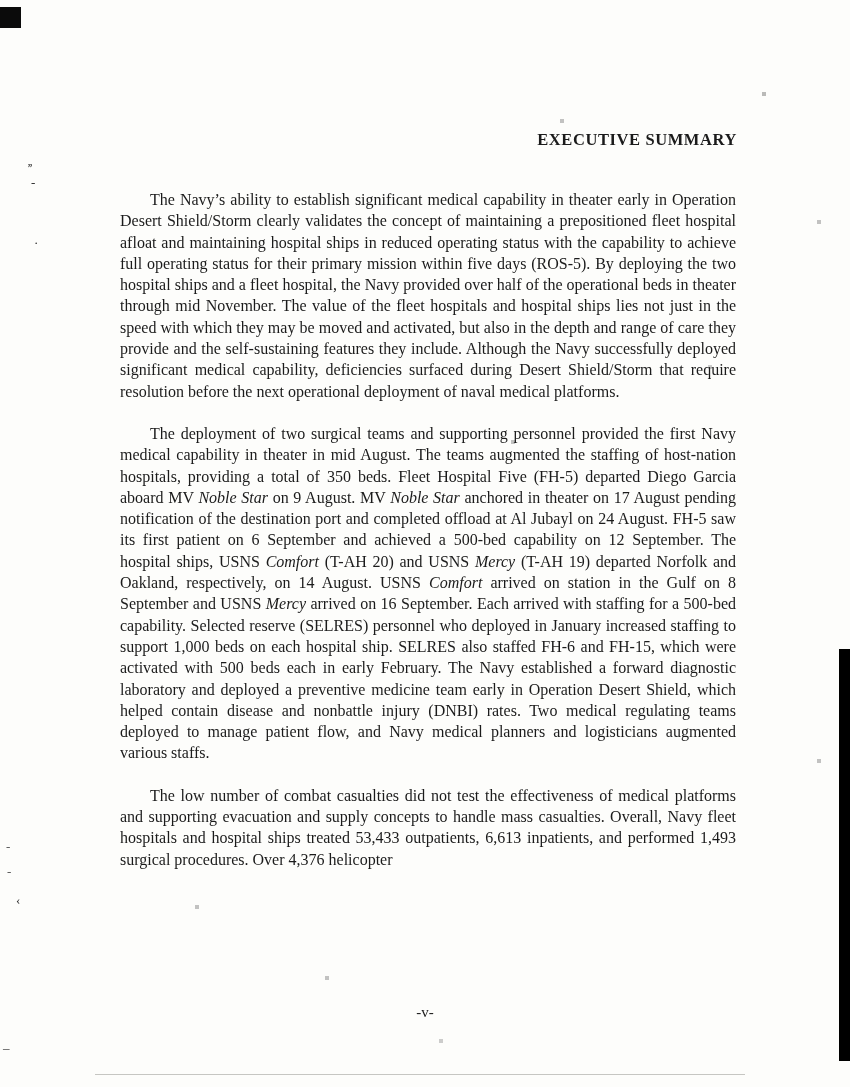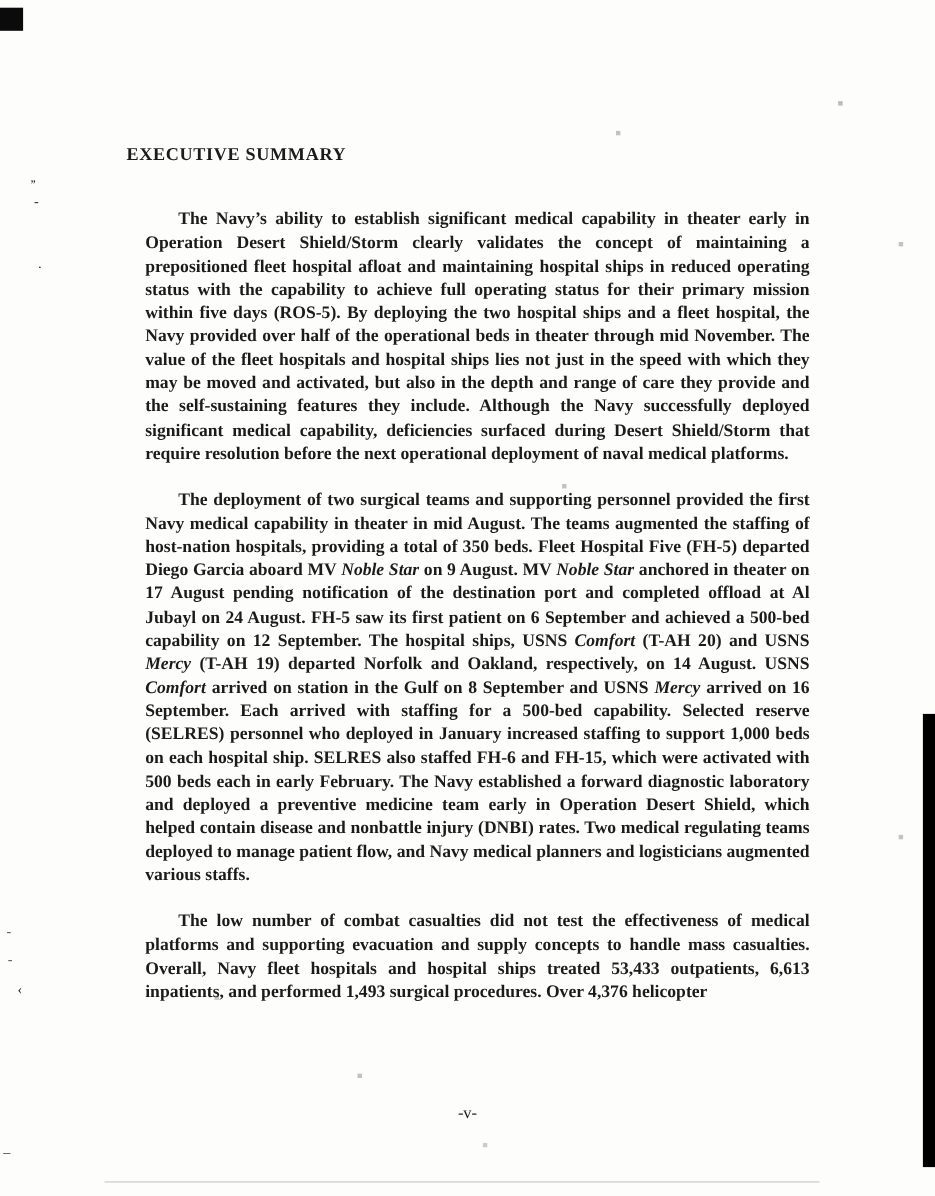--- a/index.html
+++ b/index.html
@@ -13,36 +13,36 @@
     color: #1b1b1b;
   }
   .page { position: absolute; inset: 0; }
 
   .title {
     position: absolute;
     top: 130px;
     left: 115px;
     width: 622px;
     margin: 0;
-    text-align: left;
+    text-align: right;
     font-size: 16.5px;
     font-weight: bold;
     letter-spacing: 0.6px;
   }
 
   .body-text {
     position: absolute;
     top: 189px;
     left: 116px;
     width: 620px;
     font-size: 16px;
     line-height: 21.3px;
     text-align: justify;
   }
-  .body-text p { margin: 0 0 21px 16px; text-indent: 30px; font-weight: bold; }
+  .body-text p { margin: 0 0 21px 4px; text-indent: 30px; }
   .body-text p:last-child { margin-bottom: 0; }
   .body-text i { font-style: italic; }
 
   .page-number {
     position: absolute;
     top: 1004px;
     left: 0;
     width: 850px;
     text-align: center;
     font-size: 15px;

